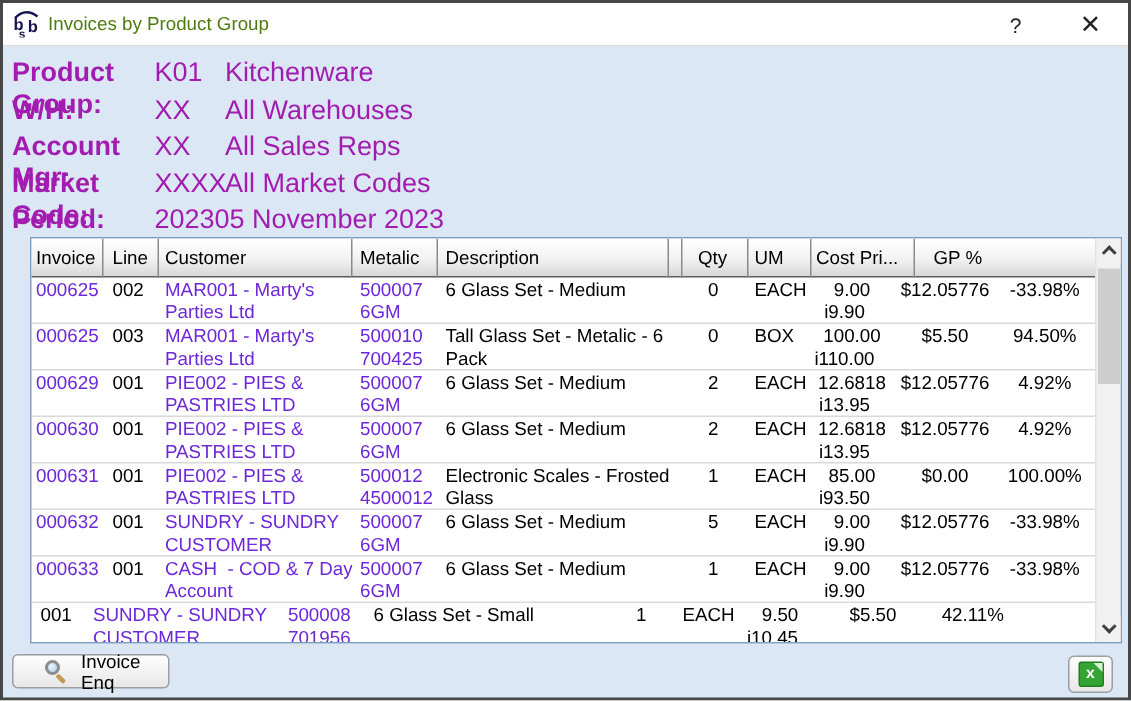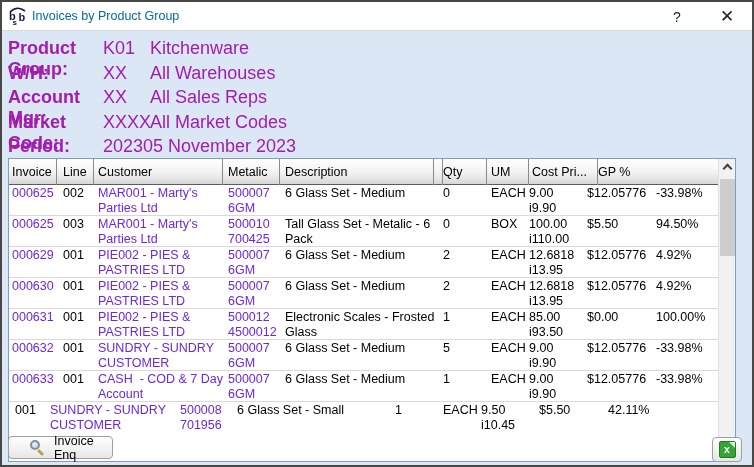--- a/index.html
+++ b/index.html
@@ -8,55 +8,55 @@
     position:relative; width:754px; height:467px;
     border:2px solid #474747; background:#dbe7f5; overflow:hidden;
   }
   
   .titlebar {
     position:absolute; top:0; left:0; right:0; height:29px;
     background:#ffffff; border-bottom:1px solid #d8d8d8;
     display:flex; align-items:center;
   }
   .app-logo { margin-left:6px; width:20px; height:18px; flex:0 0 auto; }
-  .title-text { margin-left:4px; font-size:12.5px; color:#0369a1; }
+  .title-text { margin-left:4px; font-size:12.5px; color:#4d7c0f; }
   .tb-btn {
     position:absolute; top:0; height:29px; width:34px;
     display:flex; align-items:center; justify-content:center;
     font-size:14px; color:#222; cursor:default;
   }
   .tb-help  { right:58px; }
   .tb-close { right:8px; font-size:17px; font-weight:400; }
   
   .filters { position:absolute; top:36px; left:6px; right:6px; }
   .filter-row { display:flex; height:15px; margin-bottom:9.5px; font-size:18px; color:#a21caf; }
   .f-label { width:95px; font-weight:bold; }
   .f-value { width:47px; }
   .f-value.wide { width:65px; }
   
   .tablewrap {
-    position:absolute; top:156px; left:6px; width:728px; height:304px;
+    position:absolute; top:156px; left:18px; width:728px; height:271px;
     border:1px solid #7f9fbf; background:#fff; display:flex; overflow:hidden;
   }
   .grid { width:709px; height:100%; overflow:hidden; }
   .gridhead {
     display:flex; height:26px;
     background:linear-gradient(#ffffff 0%, #f2f2f2 55%, #d7d7d7 100%);
     border-bottom:1px solid #5c5c5c; font-size:12.5px; color:#000;
   }
   .gridhead .cell { border-right:1px solid #8a8a8a; padding-top:6px; height:26px; }
   .gridhead .cell.last { border-right:none; }
   .gridbody { overflow:hidden; height:244px; }
   .row { display:flex; height:31px; border-bottom:1px solid #d9d9d9; font-size:12.5px; overflow:hidden; }
   .cell { overflow:hidden; white-space:nowrap; }
   .cell .ln { height:15px; line-height:15px; }
   .row .cell { padding-top:1px; }
   .blue { color:#6d28d9; }
   .al { text-align:left; }
-  .ar { text-align:left; }
+  .ar { text-align:center; }
   .c0 { width:48px; padding-left:3px; }
   .c1 { width:37px; padding-left:6px; }
   .c2 { width:129px; padding-left:4px; }
   .c3 { width:57px; padding-left:5px; }
   .c4 { width:154px; padding-left:5px; }
   .c5 { width:9px; }
   .c6 { width:44px; padding-right:3px; }
   .c7 { width:42px; padding-left:4px; }
   .c8 { width:58px; padding-right:4px; }
   .c9 { width:69px; padding-right:7px; }

